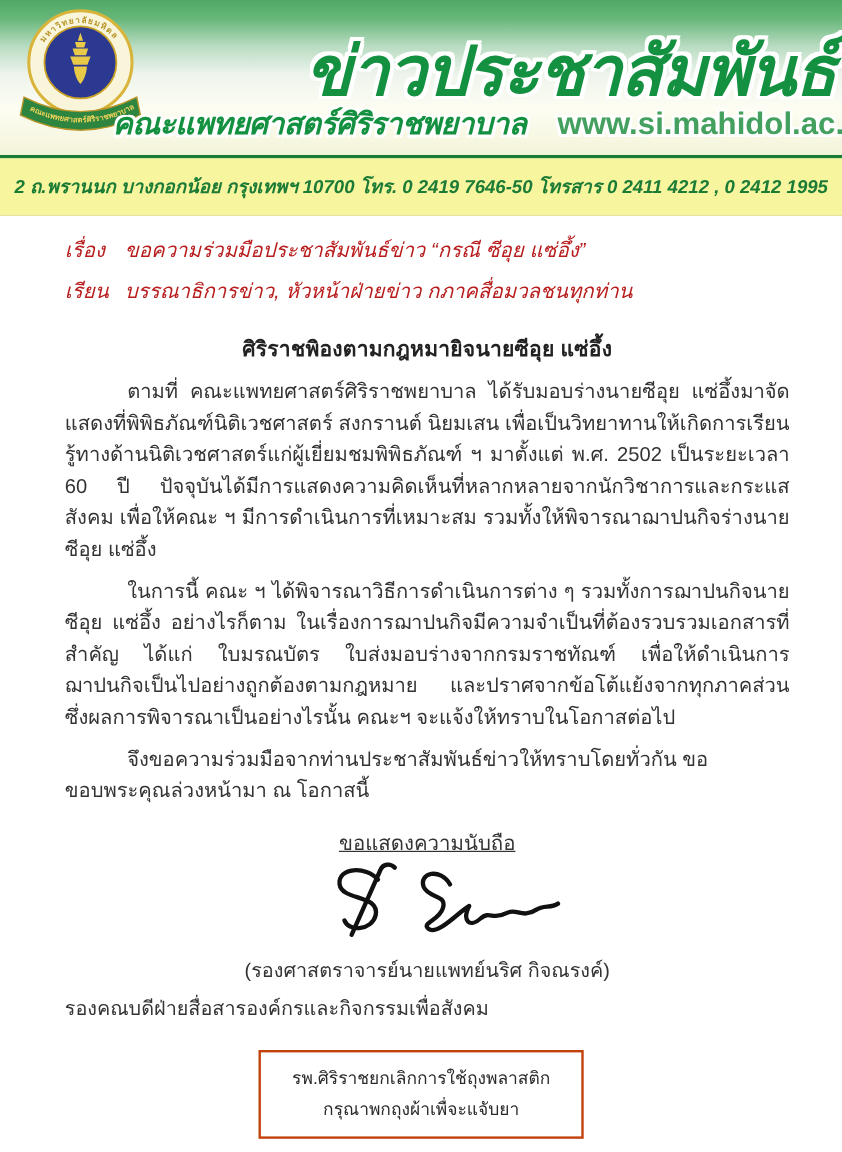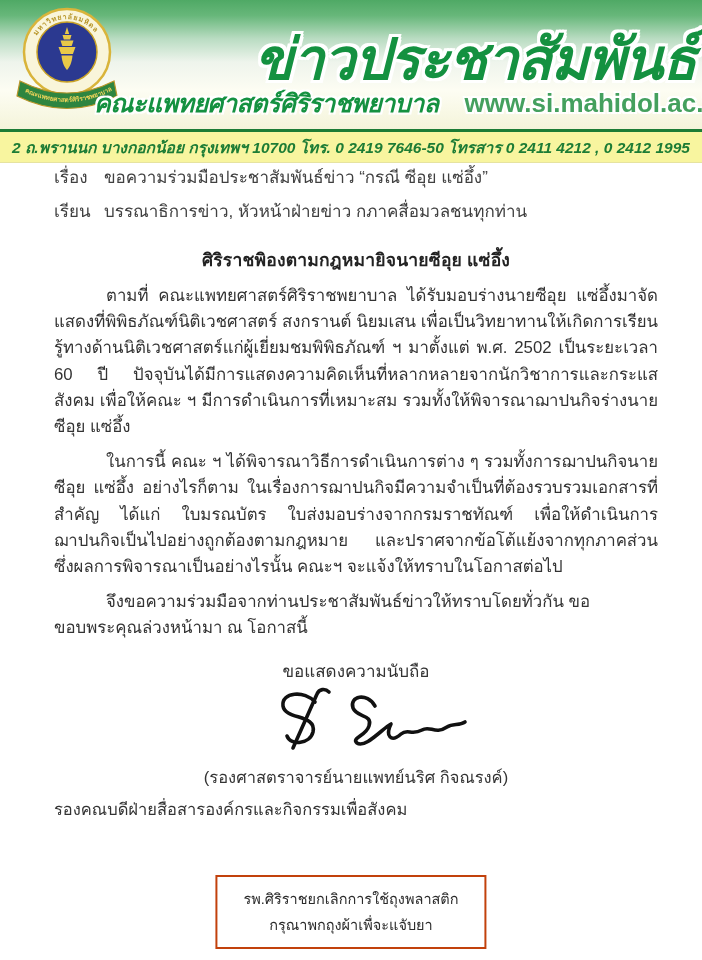--- a/index.html
+++ b/index.html
@@ -34,42 +34,42 @@
   .faculty-name {
     font-size:25px; font-weight:bold; color:#149140; font-style:italic; letter-spacing:-0.5px;
     text-shadow:-2px -2px 0 #fff,2px -2px 0 #fff,-2px 2px 0 #fff,2px 2px 0 #fff;
   }
   .website {
     font-size:26px; font-weight:bold; color:#44a05e;
     text-shadow:-2px -2px 0 #fff,2px -2px 0 #fff,-2px 2px 0 #fff,2px 2px 0 #fff;
   }
   .green-divider { height:3px; background:#1c7c35; }
   .address-strip {
-    height:31px; background:#f8f59f;
+    height:48px; background:#f8f59f;
     display:flex; align-items:center; justify-content:center;
     font-size:15.5px; font-weight:bold; font-style:italic; color:#1c7c35;
     border-bottom:1px solid #e6e3a0;
   }
 
   
   .letter { padding:0 44px 0 54px; }
   .date-line { text-align:center; margin-top:13px; font-size:16.5px; transform:translateX(44px); color:#333; }
-  .meta { font-size:17px; color:#404040; }
+  .meta { margin-top:14px; font-size:17px; color:#b91c1c;font-style:italic; }
   .meta-row { display:flex; margin-bottom:7px; }
   .meta-label { width:50px; flex:0 0 50px; }
   .doc-heading {
     text-align:center; font-weight:bold; font-size:17.5px; color:#222;
     margin-top:22px; margin-bottom:8px; letter-spacing:0.2px;
   }
   .para {
     font-size:16.8px; line-height:1.56; text-indent:52px;
     text-align:justify; margin-top:9px; color:#333;
   }
   .para.single { text-align:left; }
-  .closing { text-align:center; margin-top:15px; font-size:17px; color:#333; }
+  .closing { text-align:center; margin-top:15px; font-size:17px; color:#333;text-decoration:underline; }
   .sig-block { text-align:center; margin-top:2px; }
   .sig-svg { display:block; margin:0 auto; }
   .signer-name { text-align:center; font-size:16.5px; margin-top:12px; color:#333; }
   .signer-title { text-align:left; font-size:16.5px; margin-top:6px; color:#333; }
 
   
   .footer-box {
     position:absolute; left:50%; bottom:11px; transform:translateX(-50%);
     border:2px solid #c2410c; padding:9px 26px; text-align:center;
     font-size:14.5px; line-height:1.8; color:#2b2b2b; background:#fff;

